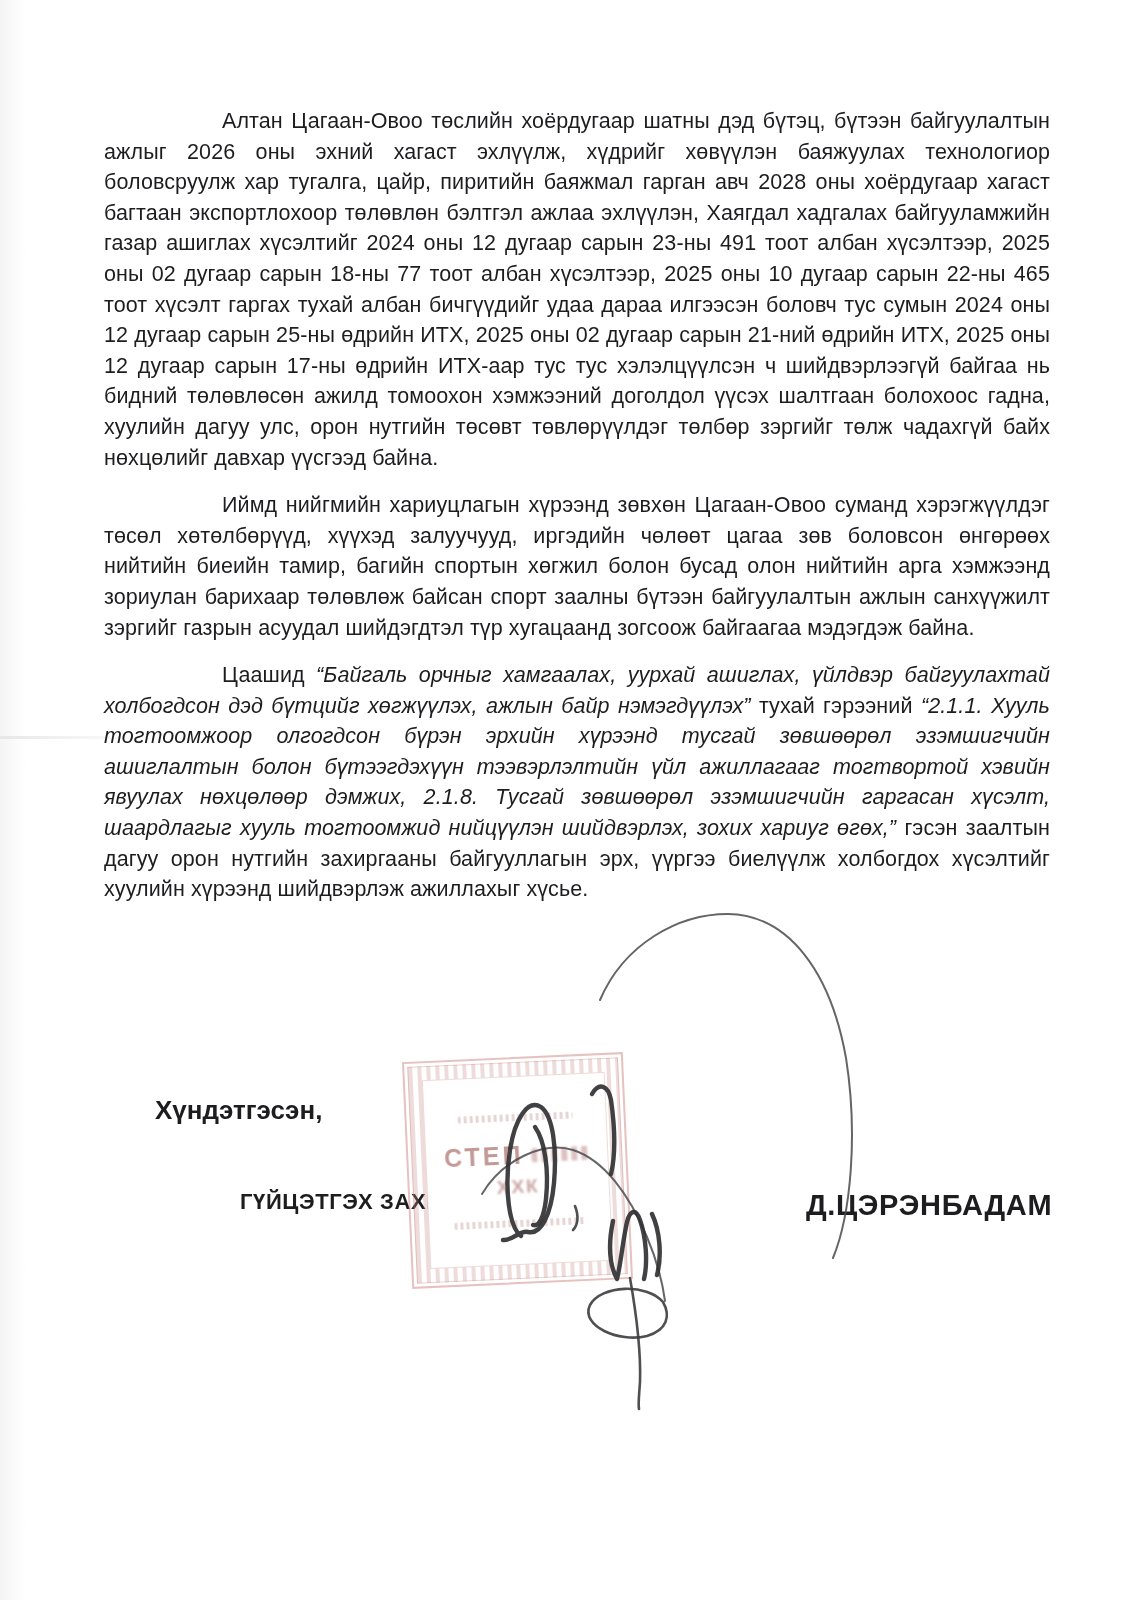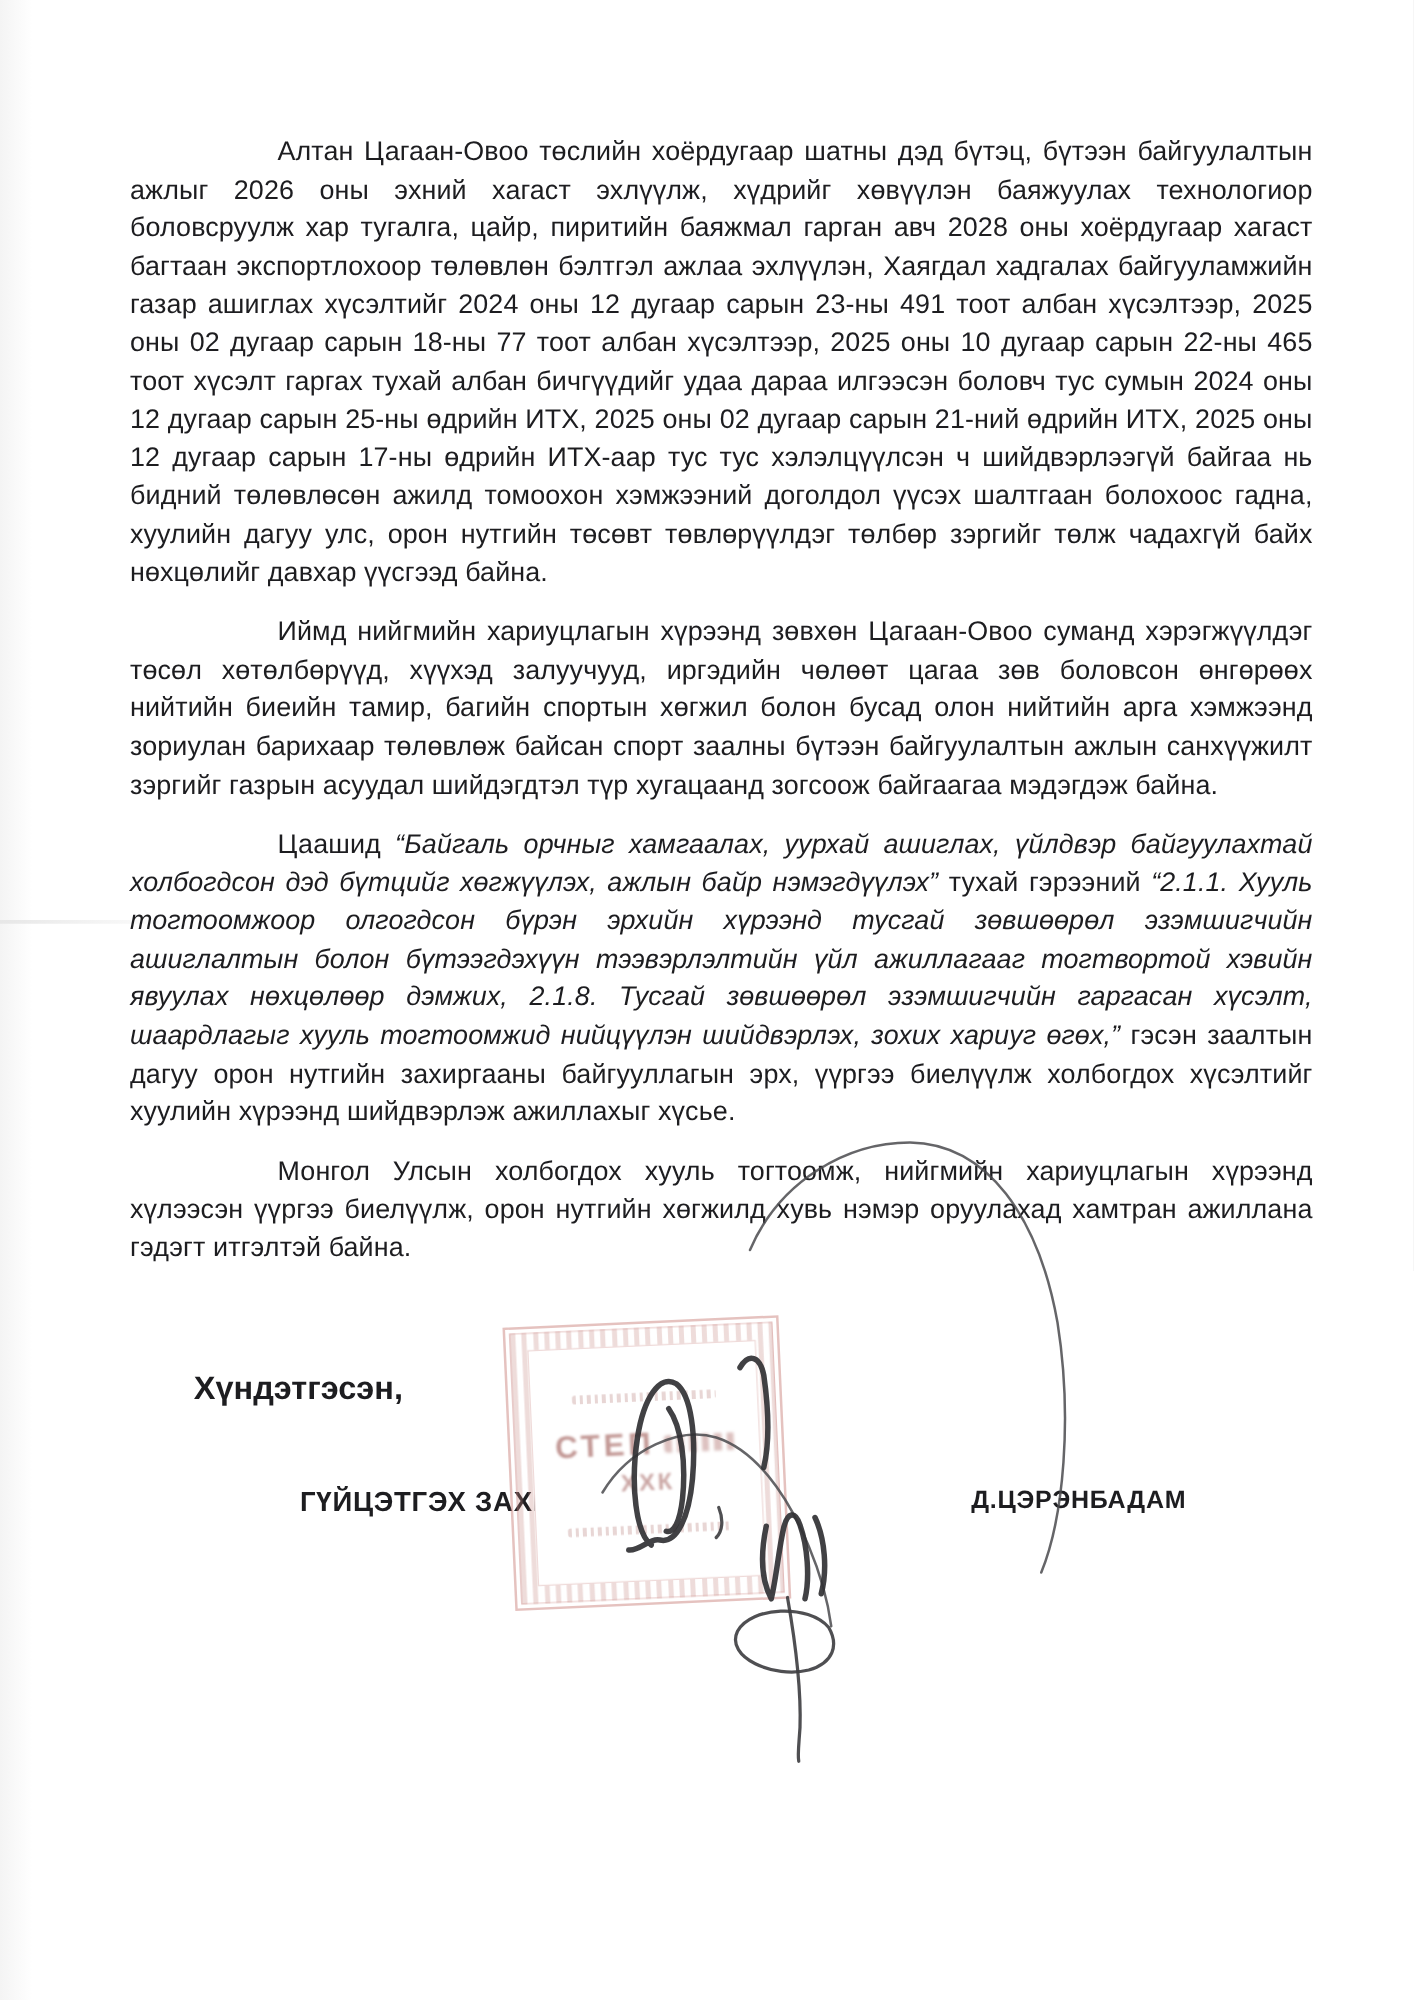--- a/index.html
+++ b/index.html
@@ -36,22 +36,22 @@
   .it { font-style: italic; }
   .closing {
     position: absolute; left: 155px; top: 1095px;
     font-size: 26px; font-weight: bold;
   }
   .sig-title {
     position: absolute; left: 240px; top: 1189px;
     font-size: 22px; font-weight: bold; letter-spacing: 0.6px;
   }
   .sig-name {
-    position: absolute; left: 777px; top: 1189px;
-    font-size: 20px; font-weight: bold; letter-spacing: 0.6px;
+    position: absolute; left: 806px; top: 1189px;
+    font-size: 29px; font-weight: bold; letter-spacing: 0.6px;
   }
   
   .stamp {
     position: absolute; left: 407px; top: 1057px;
     width: 221px; height: 227px;
     transform: rotate(-2.6deg);
     border: 2px solid rgba(203,133,128,0.50);
     padding: 3px;
     box-sizing: border-box;
     z-index: 1;
@@ -112,21 +112,20 @@
 
 <div class="page">
 
   <div class="edge-shade"></div>
   <div class="scan-line"></div>
 
   <div class="body-text">
     <p>Алтан Цагаан-Овоо төслийн хоёрдугаар шатны дэд бүтэц, бүтээн байгуулалтын ажлыг 2026 оны эхний хагаст эхлүүлж, хүдрийг хөвүүлэн баяжуулах технологиор боловсруулж хар тугалга, цайр, пиритийн баяжмал гарган авч 2028 оны хоёрдугаар хагаст багтаан экспортлохоор төлөвлөн бэлтгэл ажлаа эхлүүлэн, Хаягдал хадгалах байгууламжийн газар ашиглах хүсэлтийг 2024 оны 12 дугаар сарын 23-ны 491 тоот албан хүсэлтээр, 2025 оны 02 дугаар сарын 18-ны 77 тоот албан хүсэлтээр, 2025 оны 10 дугаар сарын 22-ны 465 тоот хүсэлт гаргах тухай албан бичгүүдийг удаа дараа илгээсэн боловч тус сумын 2024 оны 12 дугаар сарын 25-ны өдрийн ИТХ, 2025 оны 02 дугаар сарын 21-ний өдрийн ИТХ, 2025 оны 12 дугаар сарын 17-ны өдрийн ИТХ-аар тус тус хэлэлцүүлсэн ч шийдвэрлээгүй байгаа нь бидний төлөвлөсөн ажилд томоохон хэмжээний доголдол үүсэх шалтгаан болохоос гадна, хуулийн дагуу улс, орон нутгийн төсөвт төвлөрүүлдэг төлбөр зэргийг төлж чадахгүй байх нөхцөлийг давхар үүсгээд байна.</p>
     <p>Иймд нийгмийн хариуцлагын хүрээнд зөвхөн Цагаан-Овоо суманд хэрэгжүүлдэг төсөл хөтөлбөрүүд, хүүхэд залуучууд, иргэдийн чөлөөт цагаа зөв боловсон өнгөрөөх нийтийн биеийн тамир, багийн спортын хөгжил болон бусад олон нийтийн арга хэмжээнд зориулан барихаар төлөвлөж байсан спорт заалны бүтээн байгуулалтын ажлын санхүүжилт зэргийг газрын асуудал шийдэгдтэл түр хугацаанд зогсоож байгаагаа мэдэгдэж байна.</p>
     <p><span>Цаашид </span><span class="it">“Байгаль орчныг хамгаалах, уурхай ашиглах, үйлдвэр байгуулахтай холбогдсон дэд бүтцийг хөгжүүлэх, ажлын байр нэмэгдүүлэх”</span><span> тухай гэрээний </span><span class="it">“2.1.1. Хууль тогтоомжоор олгогдсон бүрэн эрхийн хүрээнд тусгай зөвшөөрөл эзэмшигчийн ашиглалтын болон бүтээгдэхүүн тээвэрлэлтийн үйл ажиллагааг тогтвортой хэвийн явуулах нөхцөлөөр дэмжих, 2.1.8. Тусгай зөвшөөрөл эзэмшигчийн гаргасан хүсэлт, шаардлагыг хууль тогтоомжид нийцүүлэн шийдвэрлэх, зохих хариуг өгөх,”</span><span> гэсэн заалтын дагуу орон нутгийн захиргааны байгууллагын эрх, үүргээ биелүүлж холбогдох хүсэлтийг хуулийн хүрээнд шийдвэрлэж ажиллахыг хүсье.</span></p>
-    <p>Монгол Улсын холбогдох хууль тогтоомж, нийгмийн хариуцлагын хүрээнд хүлээсэн үүргээ биелүүлж, орон нутгийн хөгжилд хувь нэмэр оруулахад хамтран ажиллана гэдэгт итгэлтэй байна.</p>
   </div>
 
   <div class="closing">Хүндэтгэсэн,</div>
 
   <div class="sig-title">ГҮЙЦЭТГЭХ ЗАХИРАЛ</div>
   <div class="sig-name">Д.ЦЭРЭНБАДАМ</div>
 
   <div class="stamp">
     <div class="stamp-band">
       <div class="stamp-core">

